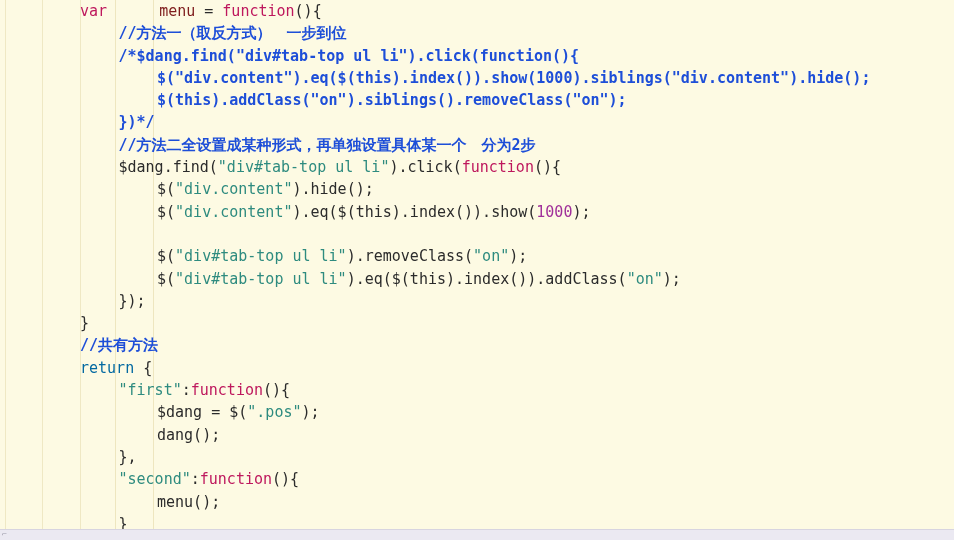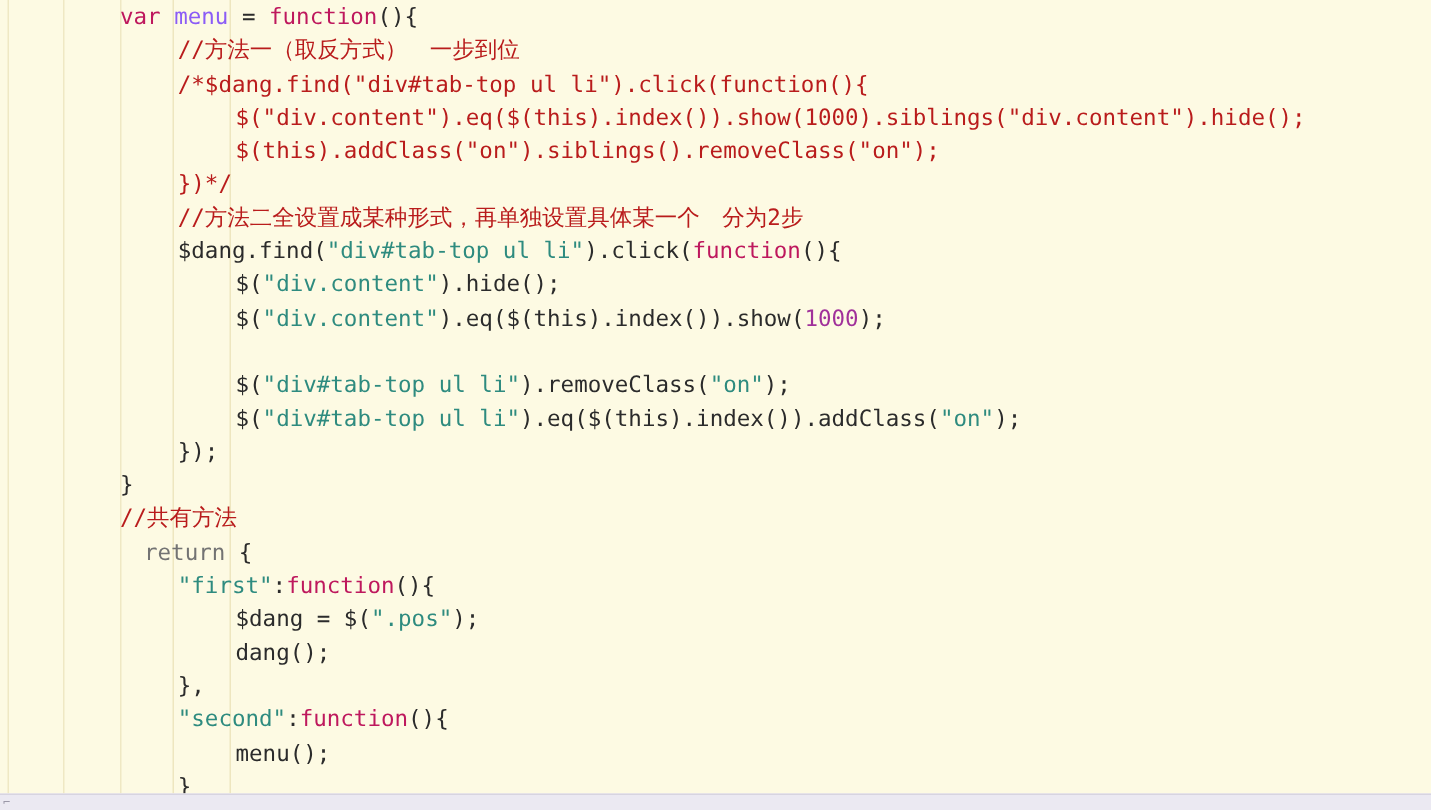--- a/index.html
+++ b/index.html
@@ -55,26 +55,26 @@
 
   .line {
     height: 22.3px;
     padding-left: 80px;
     white-space: pre;
   }
 
   
   .kw       { color: #be185d; }        
   .kw2      { color: #be185d; }        
-  .ret      { color: #737373; padding-left: 16px; }        
-  .fn       { color: #8b5cf6; }        
+  .ret      { color: #0369a1; }        
+  .fn       { color: #7f1d1d; margin-left: 43px; }        
   .str      { color: #2e8b7f; }        
   .num      { color: #a0309a; margin-top: 41px; }        
   .plain    { color: #2b2b2b; }        
-  .cmt      { color: #b91c1c; }
+  .cmt      { color: #1d4ed8; font-weight: bold; }
 
   #statusbar {
     position: absolute;
     left: 0;
     top: 529px;
     width: 954px;
     height: 11px;
     background: #ebe9f2;
     border-top: 1px solid #d7d4e0;
     box-sizing: border-box;

